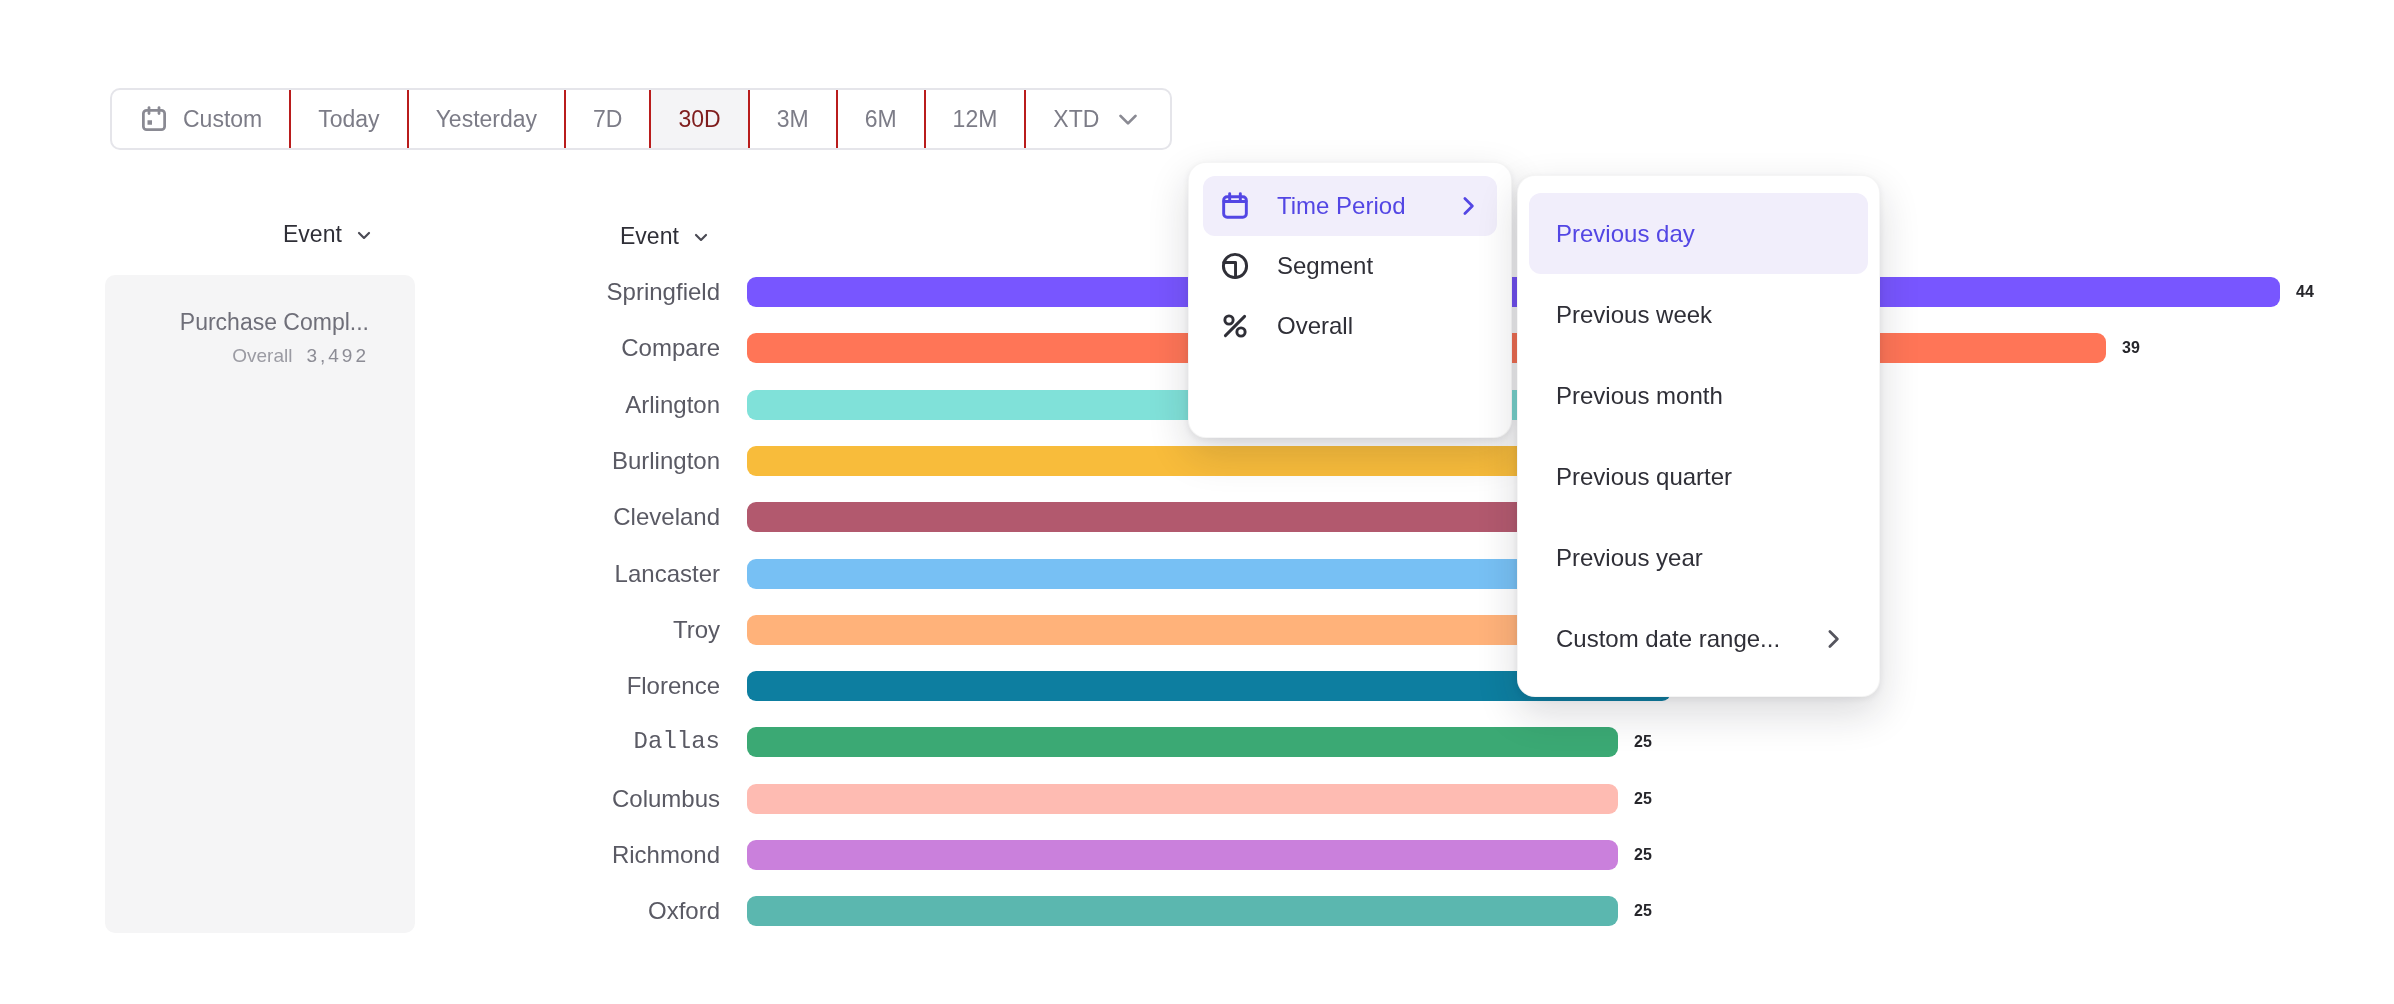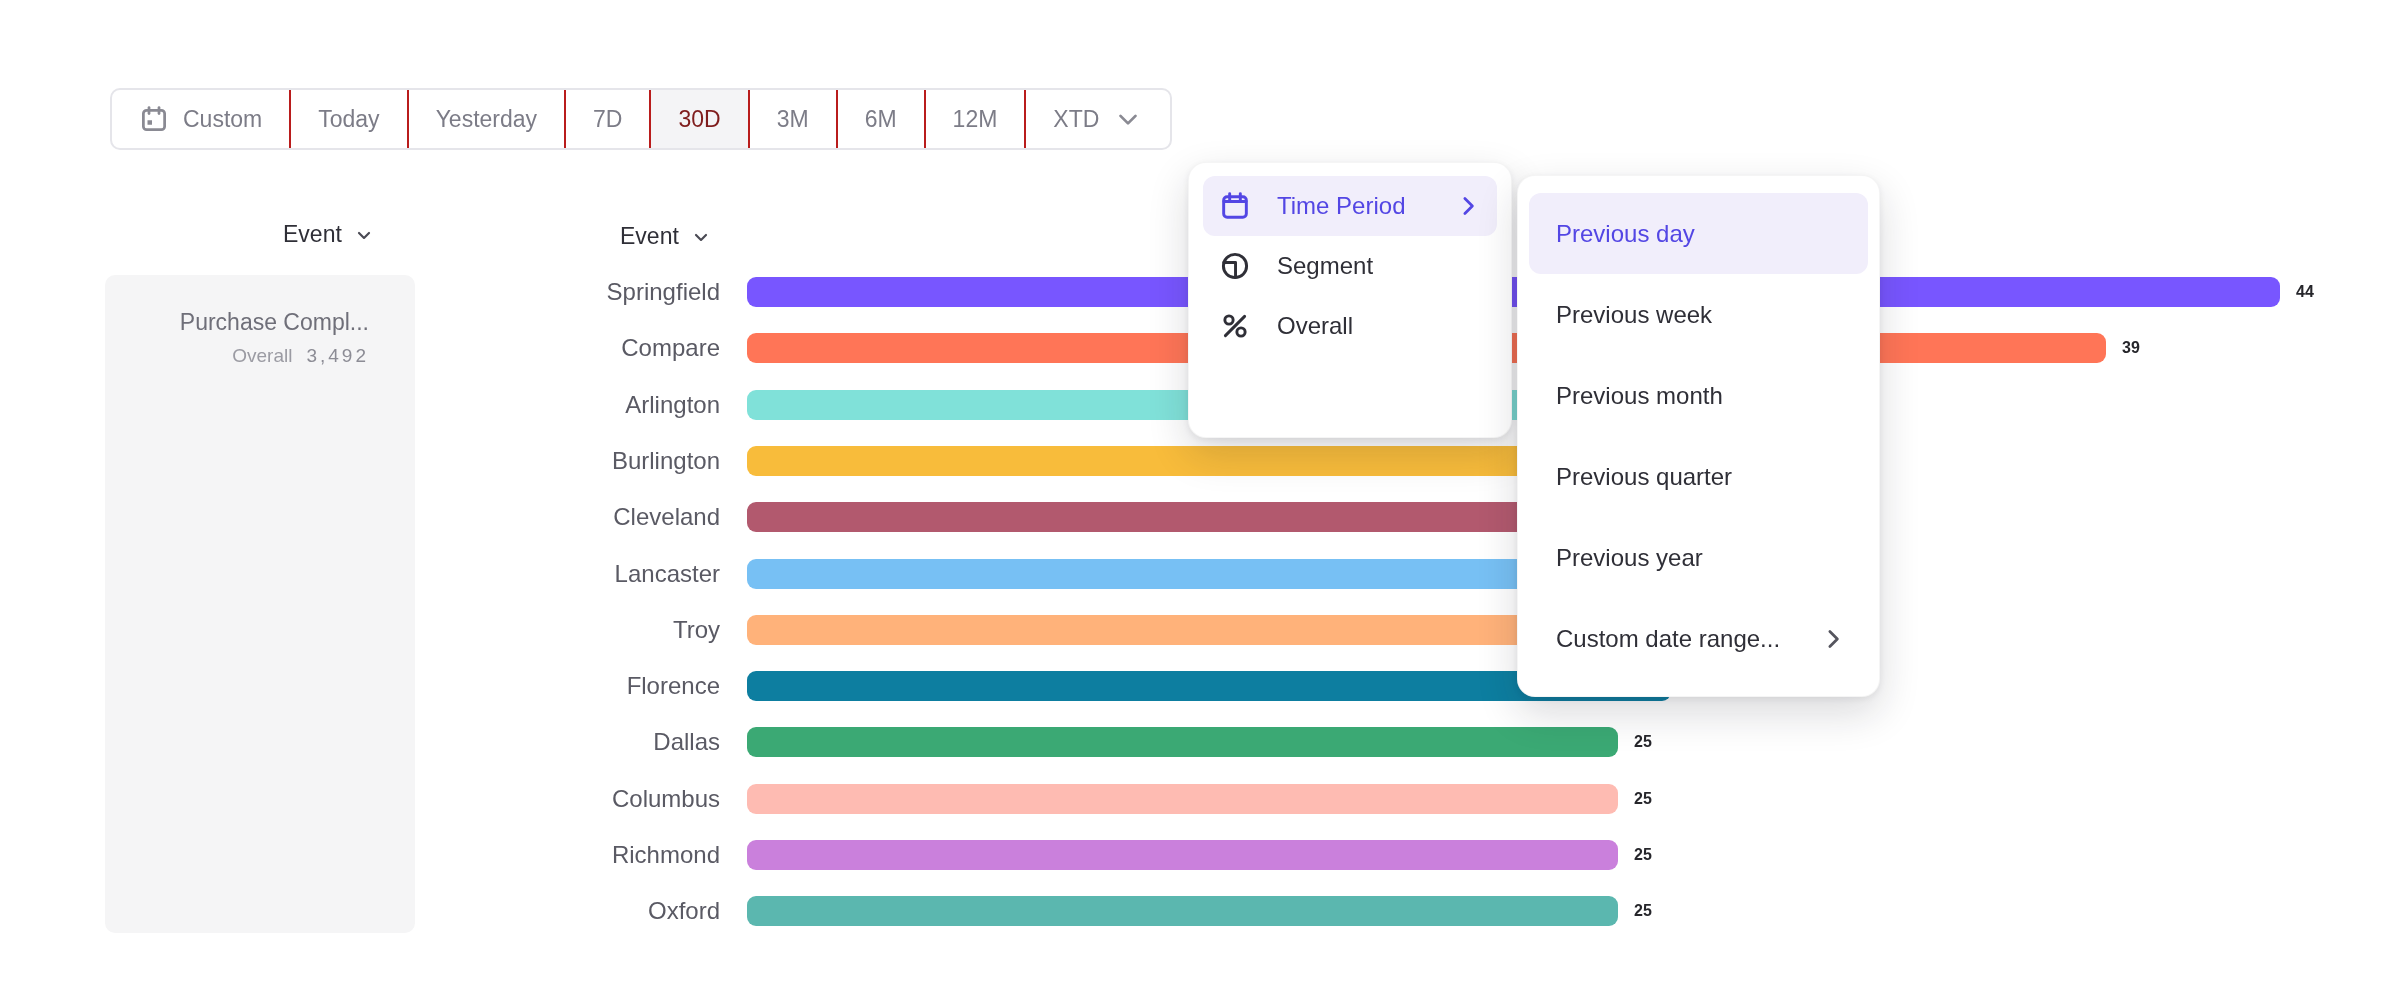--- a/index.html
+++ b/index.html
@@ -130,21 +130,21 @@
       <div class="row-label" style="top: 446px;">Burlington</div>
       <div class="bar" style="top: 446px; width: 1063px; background: rgb(248, 188, 59);"></div>
       <div class="row-label" style="top: 502px;">Cleveland</div>
       <div class="bar" style="top: 502px; width: 1028px; background: rgb(178, 89, 110);"></div>
       <div class="row-label" style="top: 559px;">Lancaster</div>
       <div class="bar" style="top: 559px; width: 993px; background: rgb(119, 192, 244);"></div>
       <div class="row-label" style="top: 615px;">Troy</div>
       <div class="bar" style="top: 615px; width: 958px; background: rgb(255, 178, 122);"></div>
       <div class="row-label" style="top: 671px;">Florence</div>
       <div class="bar" style="top: 671px; width: 924px; background: rgb(13, 126, 160);"></div>
-      <div class="row-label" style="top: 727px;">Dallas</div>
+      <div class="row-label" style="top: 727px; font-family: Liberation Mono, monospace;">Dallas</div>
       <div class="bar" style="top: 727px; width: 871px; background: rgb(59, 169, 116);"></div>
       <div class="bar-value" style="top: 727px; left: 1634px;">25</div>
       <div class="row-label" style="top: 784px;">Columbus</div>
       <div class="bar" style="top: 784px; width: 871px; background: rgb(254, 187, 178);"></div>
       <div class="bar-value" style="top: 784px; left: 1634px;">25</div>
       <div class="row-label" style="top: 840px;">Richmond</div>
       <div class="bar" style="top: 840px; width: 871px; background: rgb(202, 128, 220);"></div>
       <div class="bar-value" style="top: 840px; left: 1634px;">25</div>
       <div class="row-label" style="top: 896px;">Oxford</div>
       <div class="bar" style="top: 896px; width: 871px; background: rgb(91, 183, 175);"></div>

